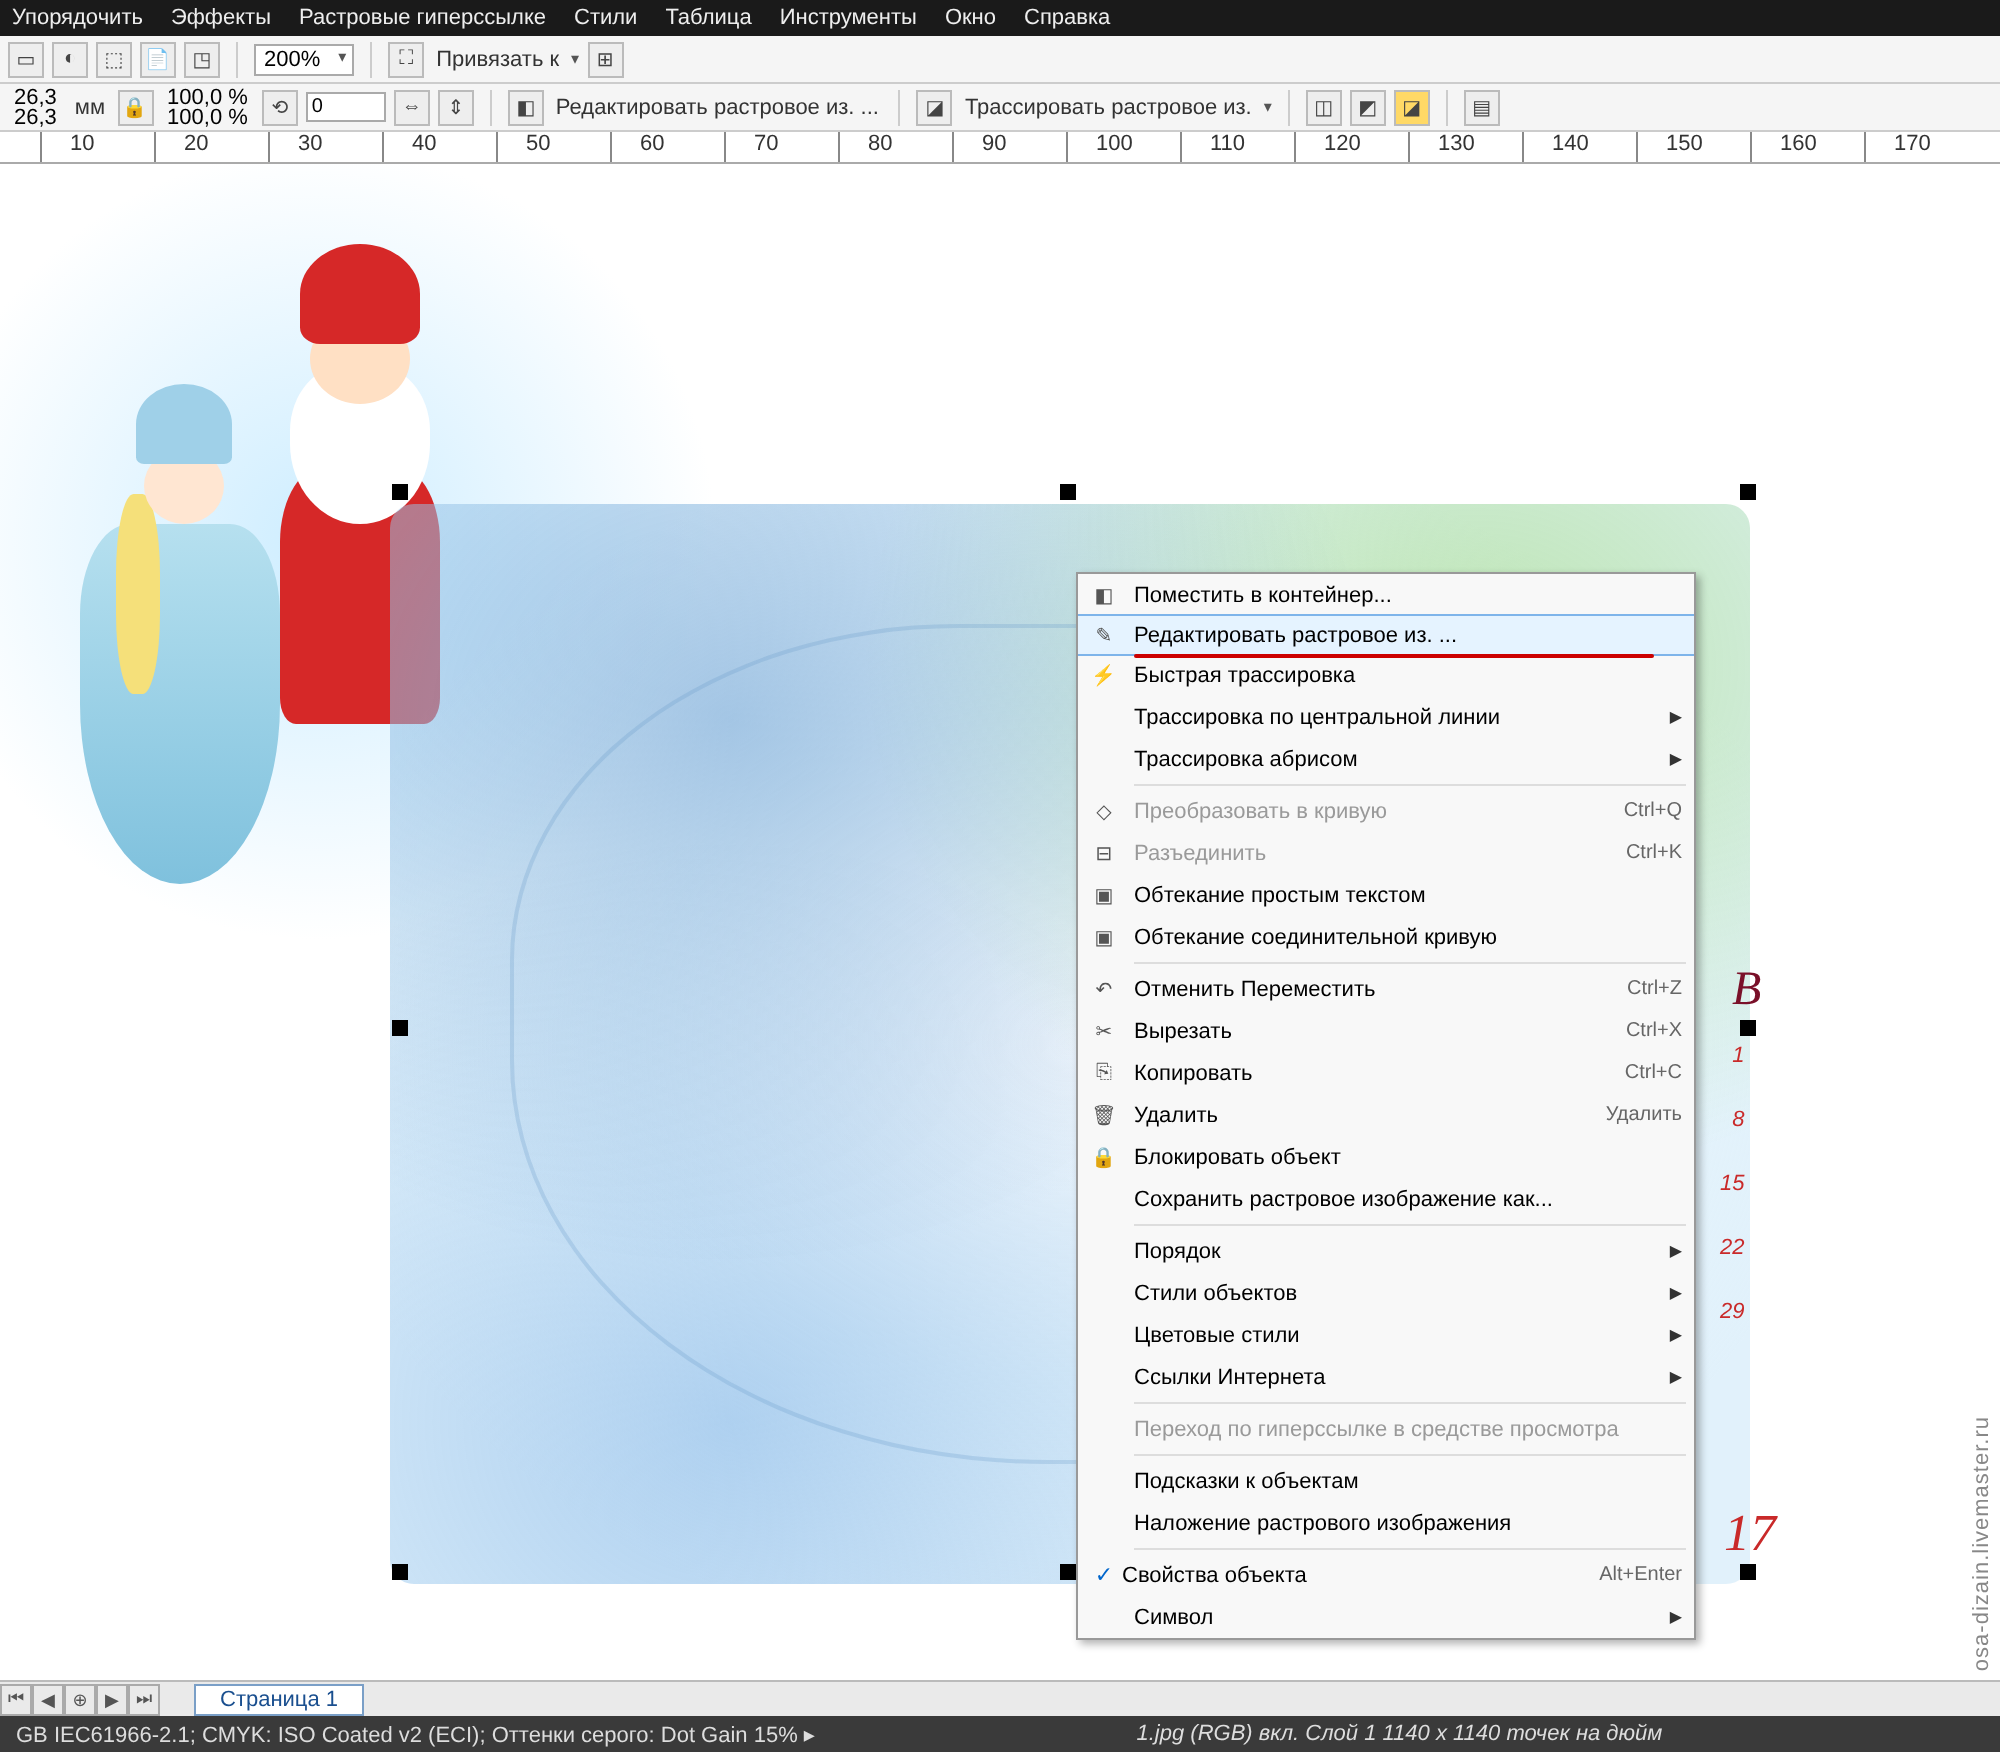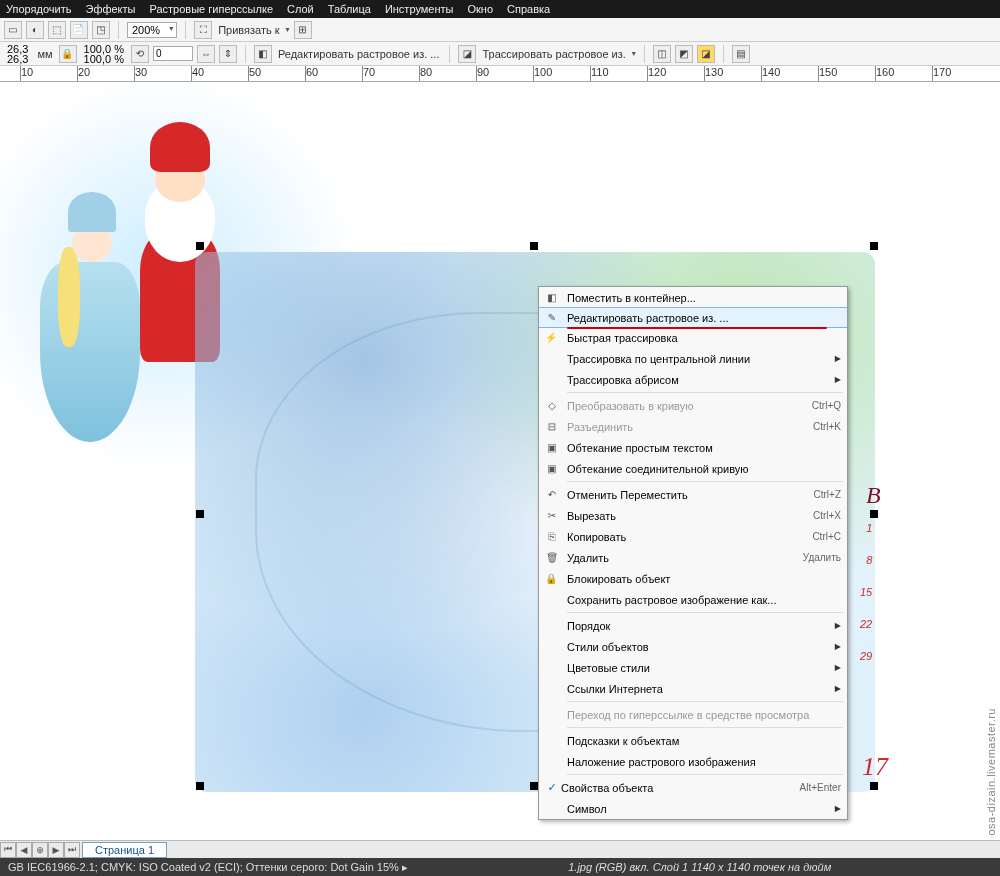--- a/index.html
+++ b/index.html
@@ -13,21 +13,21 @@
 .toolbar { background: #f5f5f5; border-bottom: 1px solid #ccc; display: flex; align-items: center; height: 24px; padding: 0 4px; gap: 4px; }
 .tool-icon { width: 18px; height: 18px; display: flex; align-items: center; justify-content: center; background: #eee; border: 1px solid #bbb; font-size: 10px; color: #444; }
 .tool-sep { width: 1px; height: 18px; background: #ccc; margin: 0 4px; }
 .zoom-box { border: 1px solid #aaa; background: #fff; padding: 1px 16px 1px 4px; position: relative; }
 .zoom-box::after { content: "▾"; position: absolute; right: 3px; top: 1px; font-size: 8px; color: #555; }
 .coord-box { display: flex; flex-direction: column; font-size: 9px; line-height: 10px; padding: 0 3px; }
 .tb-label { color: #333; padding: 0 2px; white-space: nowrap; }
 
 
 .ruler-h { height: 16px; background: #fff; border-bottom: 1px solid #aaa; display: flex; font-size: 9px; color: #333; position: relative; overflow: hidden; }
-.ruler-h .tick { position: absolute; top: 0; height: 16px; border-left: 1px solid #888; padding-left: 0; }
+.ruler-h .tick { position: absolute; top: 0; height: 16px; border-left: 1px solid #888; padding-left: 14px; }
 
 
 .canvas-area { position: absolute; top: 82px; left: 0; right: 0; bottom: 36px; background: #fff; overflow: hidden; }
 .artwork { position: absolute; left: 0; top: 0; width: 930px; height: 760px; }
 
 
 .handle { position: absolute; width: 8px; height: 8px; background: #000; }
 
 
 .ctx-menu { position: absolute; left: 538px; top: 286px; width: 310px; background: #f8f8f8; border: 1px solid #999; box-shadow: 2px 2px 4px rgba(0,0,0,0.3); z-index: 100; }
@@ -38,21 +38,21 @@
 .ctx-ico { width: 18px; height: 16px; margin-right: 6px; display: flex; align-items: center; justify-content: center; font-size: 10px; color: #555; }
 .ctx-label { flex: 1; }
 .ctx-shortcut { color: #666; font-size: 10px; }
 .ctx-arrow { font-size: 8px; color: #333; }
 .ctx-sep { height: 1px; background: #ddd; margin: 2px 4px 2px 28px; }
 .ctx-check { width: 18px; text-align: center; color: #0066cc; }
 
 
 .page-tabs { position: absolute; bottom: 18px; left: 0; right: 0; height: 18px; background: #eaeaea; border-top: 1px solid #bbb; display: flex; align-items: center; }
 .page-tab-nav { width: 16px; height: 16px; display: flex; align-items: center; justify-content: center; border: 1px solid #aaa; color: #555; font-size: 9px; }
-.page-tab { padding: 1px 12px; background: #fff; border: 1px solid #7a9fc7; color: #1a4f8f; margin-left: 2px; }
+.page-tab { padding: 1px 12px; background: #fff; border: 1px solid #7a9fc7; color: #1a4f8f; margin-left: 17px; }
 
 
 .statusbar { position: absolute; bottom: 0; left: 0; right: 0; height: 18px; background: #3a3a3a; color: #ddd; display: flex; align-items: center; padding: 0 8px; font-size: 10px; }
 .statusbar .sb-center { flex: 1; text-align: center; font-style: italic; }
 
 
 .watermark { position: absolute; right: 3px; bottom: 40px; writing-mode: vertical-rl; transform: rotate(180deg); font-size: 11px; color: #888; letter-spacing: 0.5px; }
 
 
 .flowerframe { position: absolute; left: 195px; top: 170px; width: 680px; height: 540px; background:
@@ -80,21 +80,21 @@
 .calnums span{ display:block; text-align:right; }
 .cal-b { position:absolute; left:866px; top:400px; color:#7a1029; font-size:24px; font-style:italic; font-family:cursive;}
 </style>
 </head>
 <body>
 
 <div class="menubar">
   <span>Упорядочить</span>
   <span>Эффекты</span>
   <span>Растровые гиперссылке</span>
-  <span>Слой</span>
+  <span>Стили</span>
   <span>Таблица</span>
   <span>Инструменты</span>
   <span>Окно</span>
   <span>Справка</span>
 </div>
 
 <div class="toolbar">
   <div class="tool-icon">▭</div>
   <div class="tool-icon">◐</div>
   <div class="tool-icon">⬚</div>

